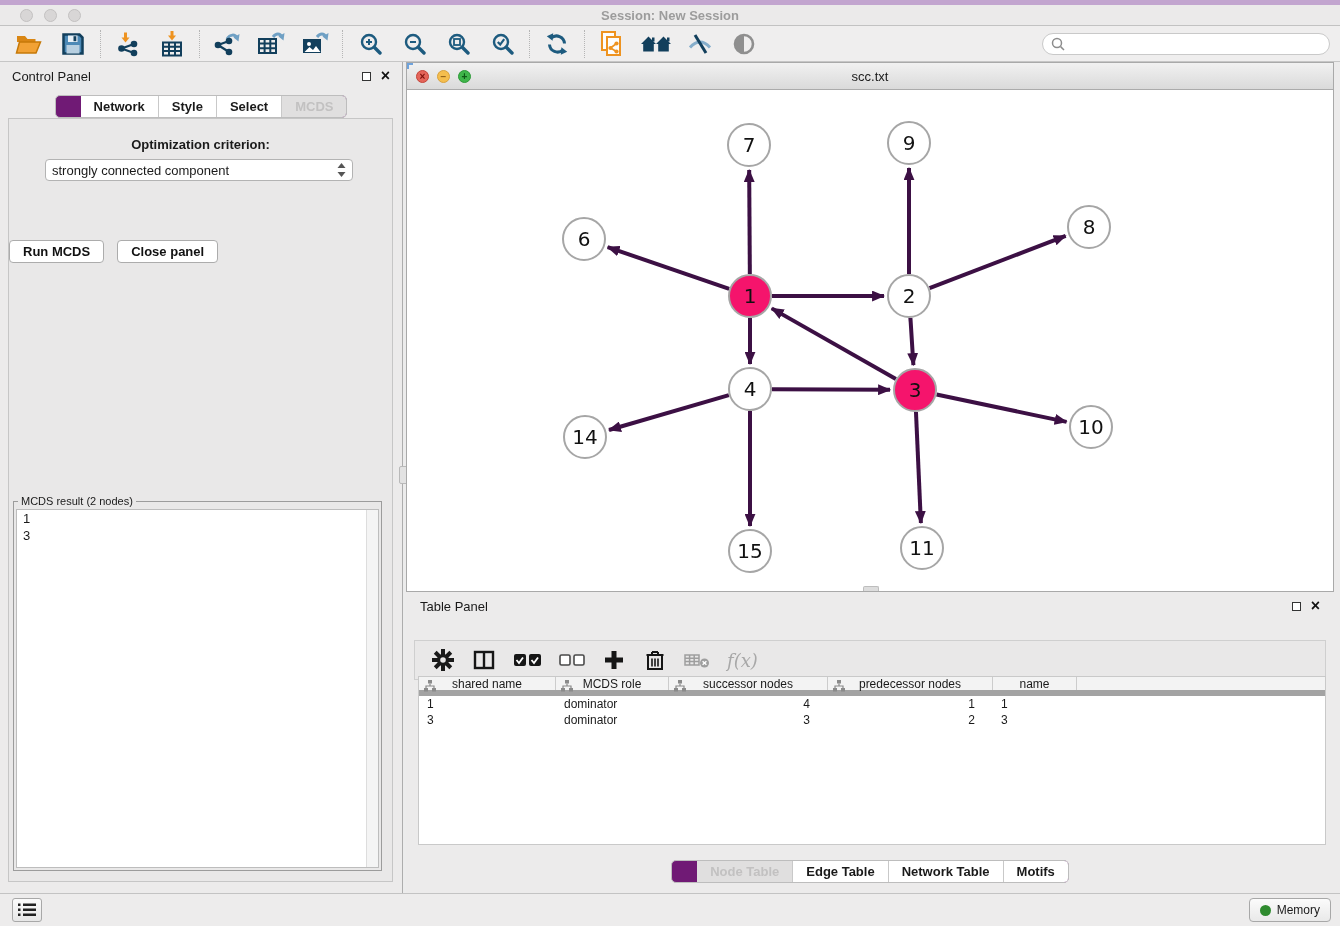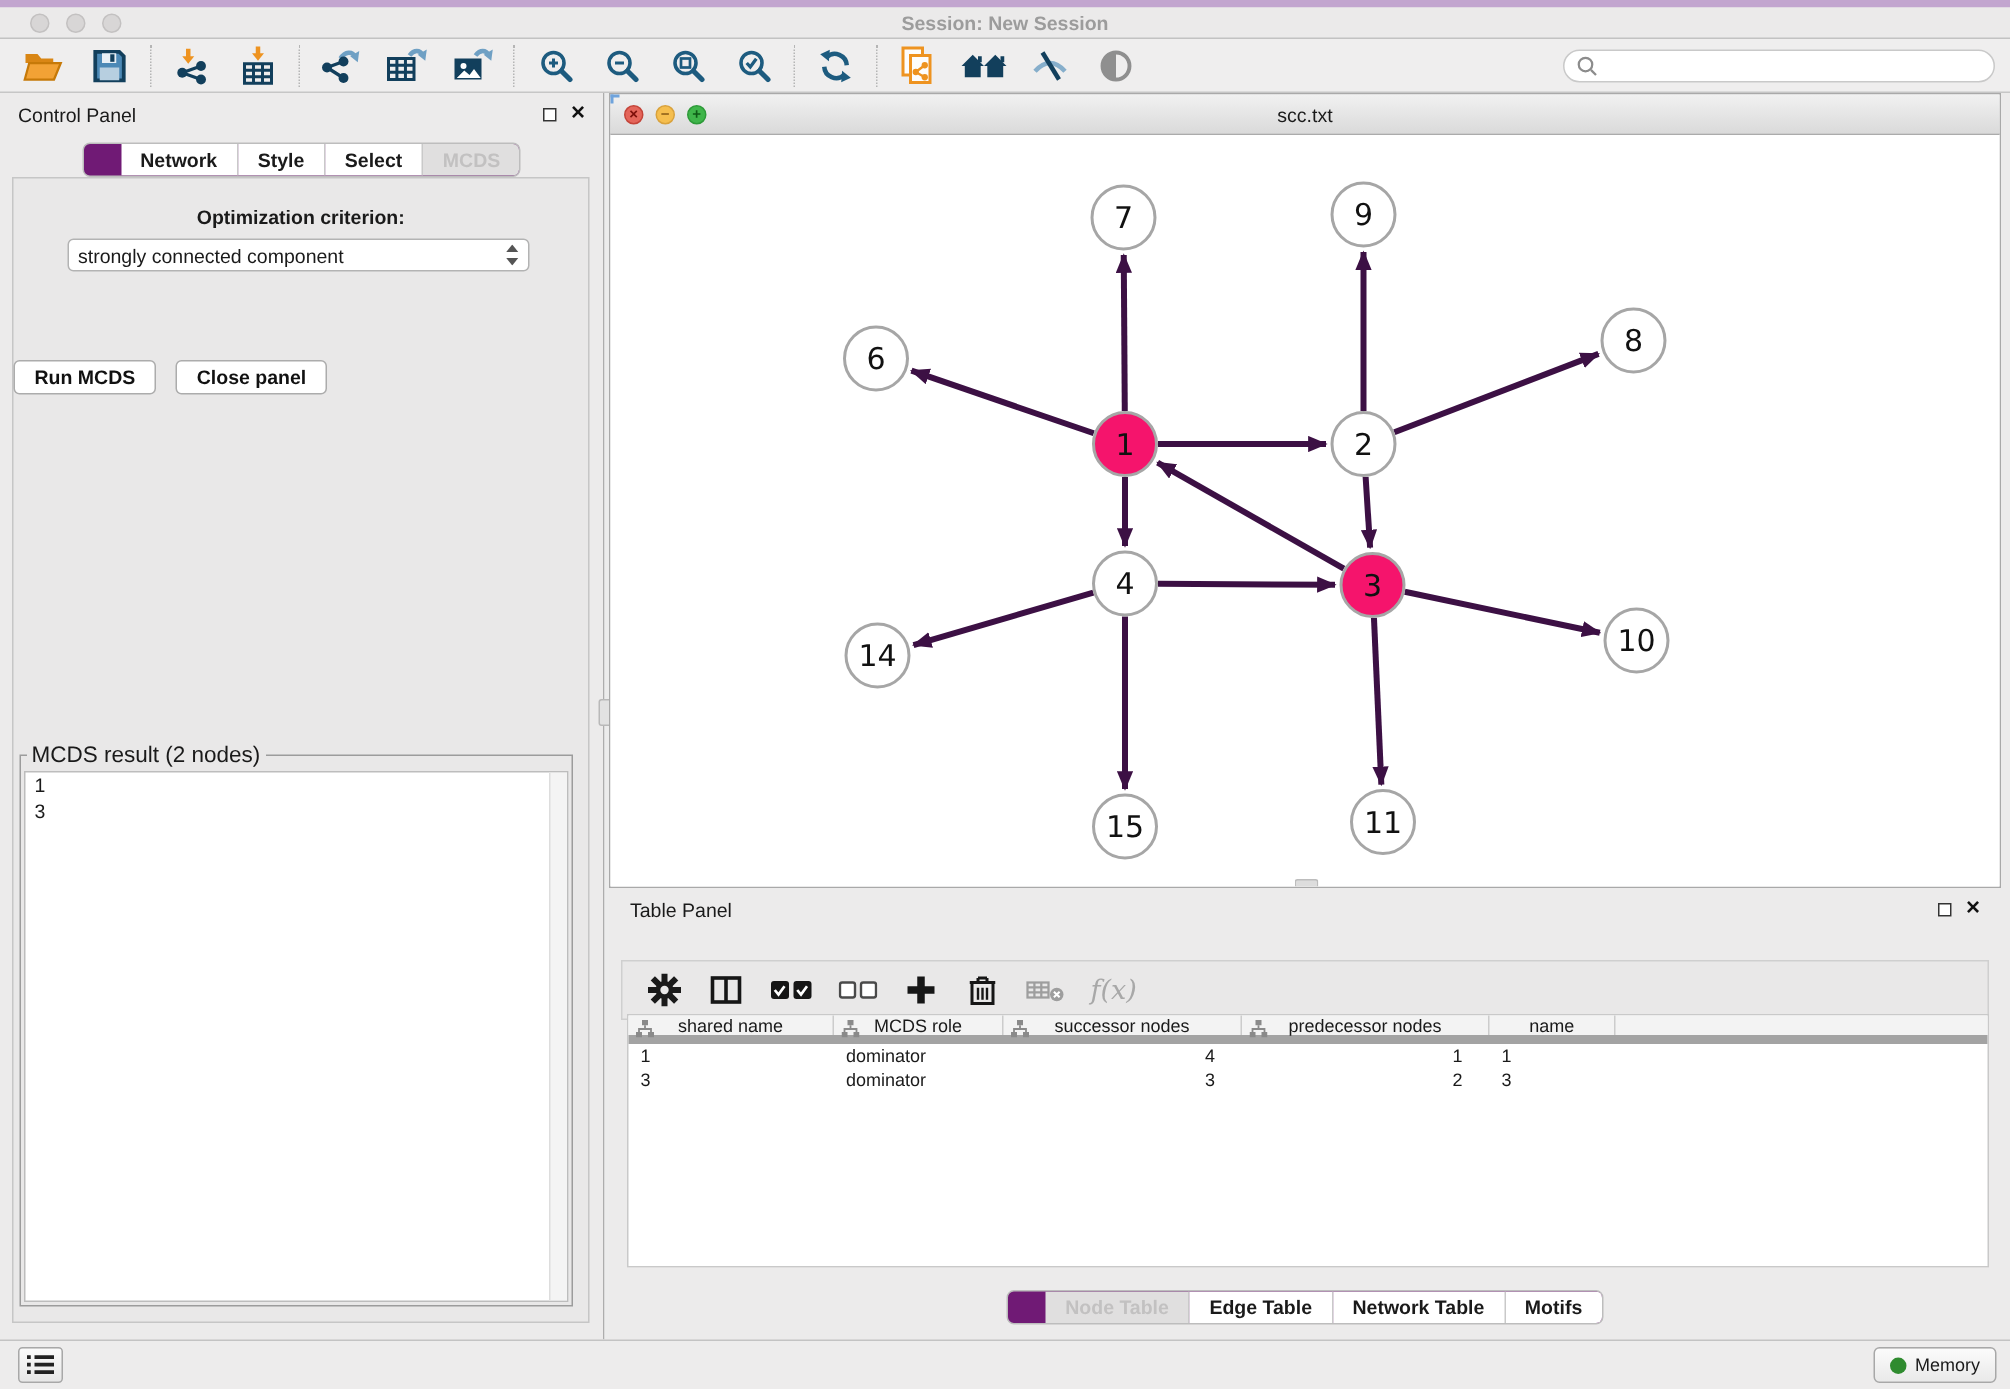--- a/index.html
+++ b/index.html
@@ -42,21 +42,21 @@
   .opt-label{position:absolute;top:18px;width:100%;text-align:center;font-size:13px;font-weight:600;}
   .select{position:absolute;top:40px;left:36px;width:308px;height:22px;background:#fff;
           border:1px solid #B3B3B3;border-radius:4px;display:flex;align-items:center;
           padding:0 6px;font-size:13px;}
   .select .val{flex:1;}
   .btn-row{position:absolute;top:74px;width:100%;display:flex;justify-content:flex-start;gap:13px;margin-top:47px;}
   .btn{font-family:inherit;font-size:13px;font-weight:600;background:#fff;border:1px solid #ACACAC;
        border-radius:4px;height:23px;padding:0 13px;color:#111;}
   fieldset.result{position:absolute;left:4px;right:10px;top:376px;bottom:10px;margin:0;
                   border:1px solid #9C9C9C;padding:2px;}
-  fieldset.result legend{font-size:15px;padding:0 3px;margin-left:2px;}
+  fieldset.result legend{font-size:11px;padding:0 3px;margin-left:2px;}
   .result-area{position:relative;width:100%;height:100%;background:#fff;border:1px solid #BDBDBD;
                font-size:13px;overflow:hidden;}
   .result-line{padding:1px 0 1px 6px;line-height:15px;}
   .result-scroll{position:absolute;right:0;top:0;bottom:0;width:12px;background:#F4F4F4;
                  border-left:1px solid #DDDDDD;}
   .v-splitter{position:absolute;left:403px;top:62px;width:3px;height:831px;background:#ECECEC;}
   .v-handle{position:absolute;left:-4px;top:404px;width:9px;height:18px;background:#E2E2E2;
             border:1px solid #B9B9B9;border-radius:2px;}
   
   .network-window{position:absolute;left:406px;top:62px;width:928px;height:530px;

